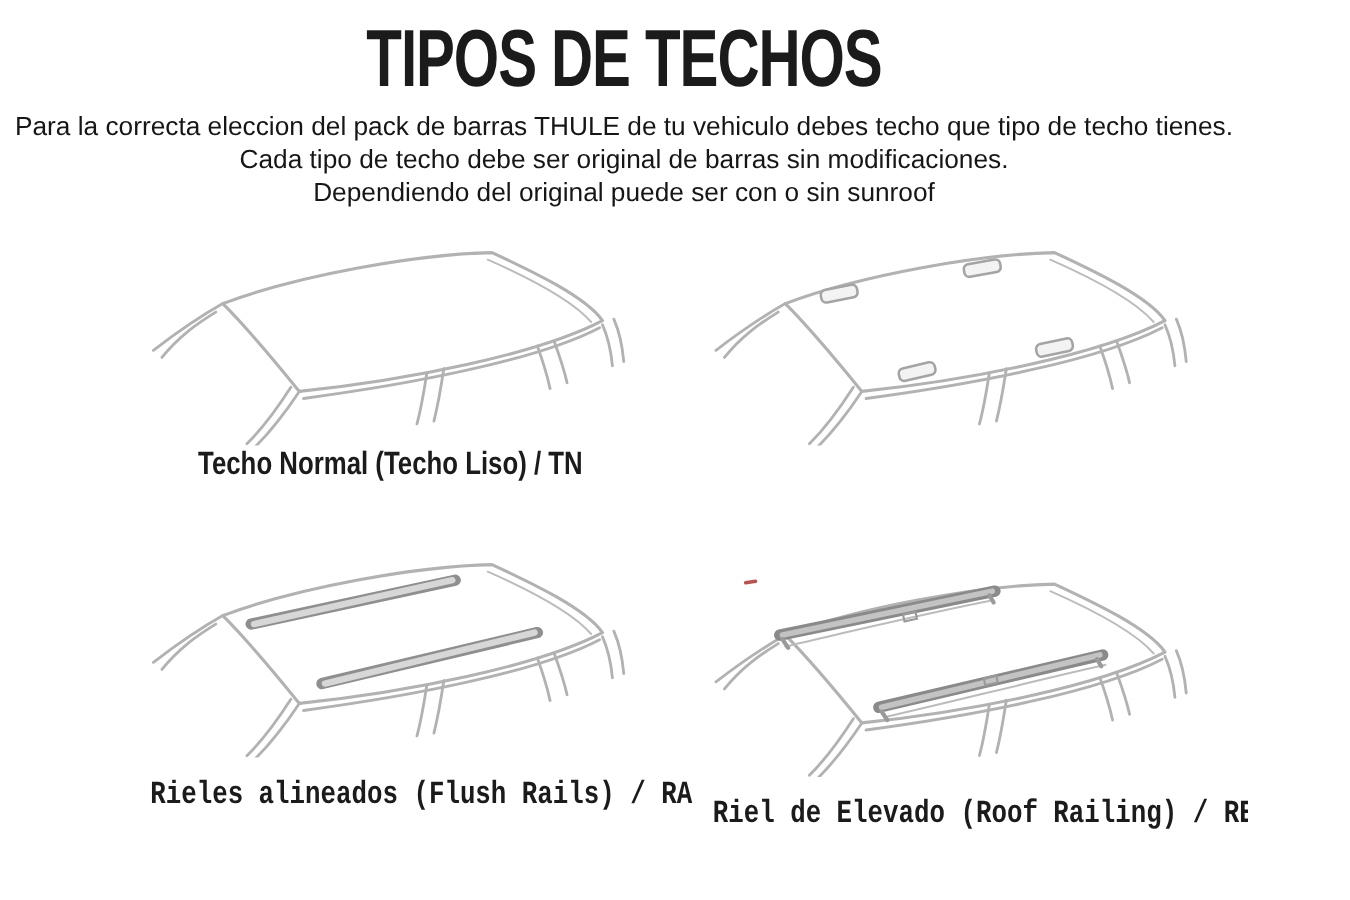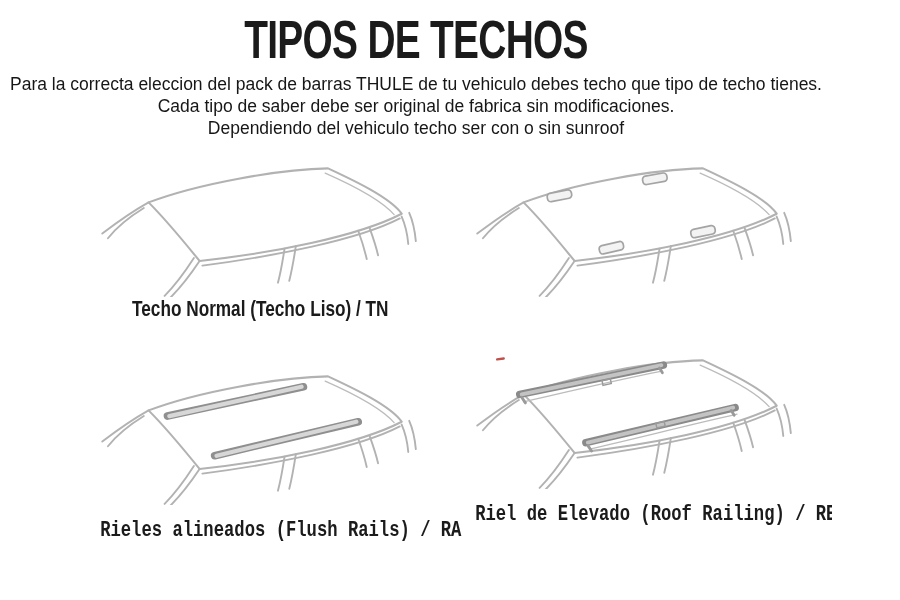--- a/index.html
+++ b/index.html
@@ -9,21 +9,21 @@
          font-size:54px;font-weight:bold;letter-spacing:-1px;
          transform:scaleX(0.72);transform-origin:50% 50%;white-space:nowrap;color:#1b1b1b;}
   .intro{position:absolute;top:73px;left:0;width:100%;text-align:center;
          font-size:17.5px;line-height:22px;color:#161616;}
   .intro-line{white-space:nowrap;}
   .cell{position:absolute;width:410px;text-align:center;}
   .cell svg{display:block;margin:0 auto;}
   .cell-tn{left:55px;top:155px;text-align:center;}
   .cell-pf{left:430px;top:155px;}
   .cell-ra{left:55px;top:363px;}
-  .cell-re{left:430px;top:347px;}
+  .cell-re{left:430px;top:376px;}
   .label-wrap{margin-top:0;}
   .row2 .label-wrap{margin-top:13px;font-family:Liberation Mono, monospace;}
   .label{display:inline-block;font-size:21.5px;font-weight:bold;white-space:nowrap;
          transform:scaleX(0.80);transform-origin:50% 50%;color:#1b1b1b;}
   .sublabel{display:block;margin-top:1px;}
   .sublabel span{display:inline-block;font-size:14.5px;font-weight:bold;white-space:nowrap;
          transform:scaleX(0.86);transform-origin:50% 50%;color:#222222;}
   
   .art{fill:none;stroke:#b2b2b2;stroke-width:2;stroke-linecap:round;}
   .art-thin{fill:none;stroke:#bcbcbc;stroke-width:1.4;stroke-linecap:round;}
@@ -39,22 +39,22 @@
 </style>
 </head>
 <body>
 
 <div class="page">
 
   <h1 class="title">TIPOS DE TECHOS</h1>
 
   <div class="intro">
     <div class="intro-line">Para la correcta eleccion del pack de barras THULE de tu vehiculo debes techo que tipo de techo tienes.</div>
-    <div class="intro-line">Cada tipo de saber debe ser original de fabrica sin modificaciones.</div>
-    <div class="intro-line">Dependiendo del vehiculo techo ser con o sin sunroof</div>
+    <div class="intro-line">Cada tipo de techo debe ser original de barras sin modificaciones.</div>
+    <div class="intro-line">Dependiendo del original puede ser con o sin sunroof</div>
   </div>
 
   <div class="cell cell-tn">
     <svg width="340" height="142" viewBox="0 0 360 150">
       <g>
         <path class="roof" d="M62,50 C115,30 200,15 252,14 C280,27 318,45 330,62 C284,86 192,104 116,112 C99,91 79,67 62,50 Z"></path>
         <path class="art-thin" d="M249,19 C274,30 308,47 322,63"></path>
         <path class="art" d="M62,50 C46,59 30,70 13,83"></path>
         <path class="art" d="M57,56 C44,64 31,73 19,88"></path>
         <path class="art" d="M116,112 C106,127 96,140 84,152"></path>

